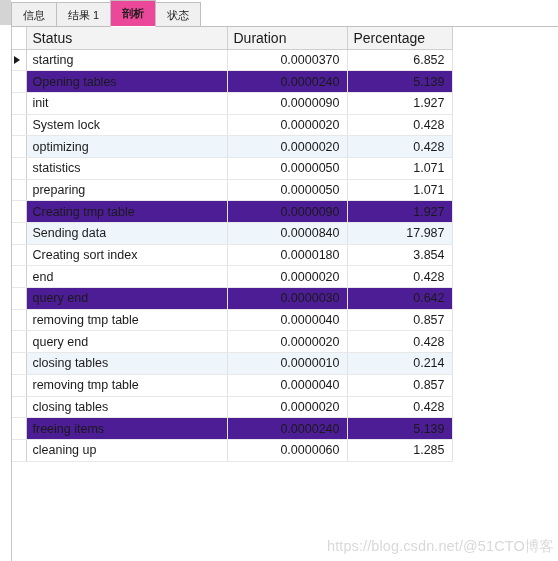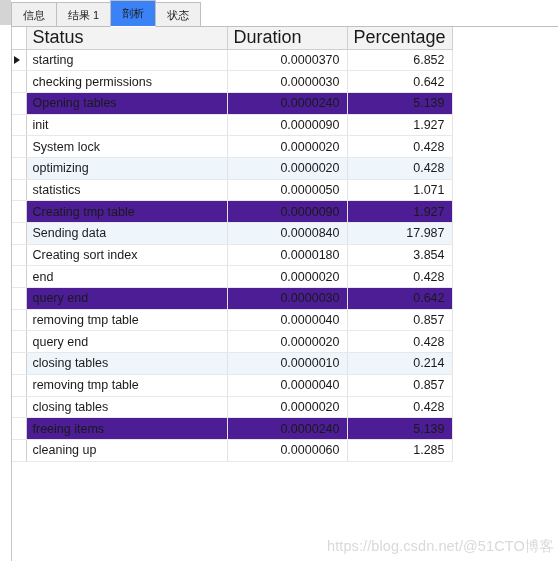--- a/index.html
+++ b/index.html
@@ -60,25 +60,25 @@
     color: #1a1a1a;
     background: #f0f0f0;
     border: 1px solid #bfbfbf;
     border-bottom: none;
     margin-right: -1px;
     white-space: nowrap;
     cursor: default;
     user-select: none;
   }
   .tab.active {
-    background: #3b82f6;
+    background: #ec4899;
     height: 27px;
     z-index: 3;
     border-bottom: 1px solid #ffffff;
-    font-weight: normal;
+    font-weight: bold;
   }
 
   
   .grid-wrap {
     position: absolute;
     left: 11px;
     top: 27px;
     width: 547px;
     height: 534px;
     background: #ffffff;
@@ -97,21 +97,21 @@
   table.grid col.c-duration { width: 120px; }
   table.grid col.c-pct { width: 105px; }
 
   table.grid th {
     height: 22px;
     box-sizing: border-box;
     background: #f3f3f3;
     border-right: 1px solid #cfcfcf;
     border-bottom: 1px solid #cfcfcf;
     font-weight: normal;
-    font-size: 18px;
+    font-size: 14px;
     color: #1a1a1a;
     text-align: left;
     padding: 0 0 0 6px;
     white-space: nowrap;
   }
   table.grid th.gutter-head {
     padding: 0;
     background: #ffffff;
     border-right: 1px solid #cfcfcf;
   }
@@ -199,26 +199,20 @@
     </thead>
     <tbody id="grid-body">
         <tr class="row-plain">
           <td class="gutter">
             <span class="row-marker"></span>
           </td>
           <td>starting</td>
           <td class="num">0.0000370</td>
           <td class="num">6.852</td>
         </tr>
-        <tr class="row-plain">
-          <td class="gutter"></td>
-          <td>checking permissions</td>
-          <td class="num">0.0000030</td>
-          <td class="num">0.642</td>
-        </tr>
         <tr class="row-gray">
           <td class="gutter"></td>
           <td>Opening tables</td>
           <td class="num">0.0000240</td>
           <td class="num">5.139</td>
         </tr>
         <tr class="row-plain">
           <td class="gutter"></td>
           <td>init</td>
           <td class="num">0.0000090</td>
@@ -235,20 +229,26 @@
           <td>optimizing</td>
           <td class="num">0.0000020</td>
           <td class="num">0.428</td>
         </tr>
         <tr class="row-plain">
           <td class="gutter"></td>
           <td>statistics</td>
           <td class="num">0.0000050</td>
           <td class="num">1.071</td>
         </tr>
+        <tr class="row-plain">
+          <td class="gutter"></td>
+          <td>preparing</td>
+          <td class="num">0.0000050</td>
+          <td class="num">1.071</td>
+        </tr>
         <tr class="row-gray">
           <td class="gutter"></td>
           <td>Creating tmp table</td>
           <td class="num">0.0000090</td>
           <td class="num">1.927</td>
         </tr>
         <tr class="row-blue">
           <td class="gutter"></td>
           <td>Sending data</td>
           <td class="num">0.0000840</td>

